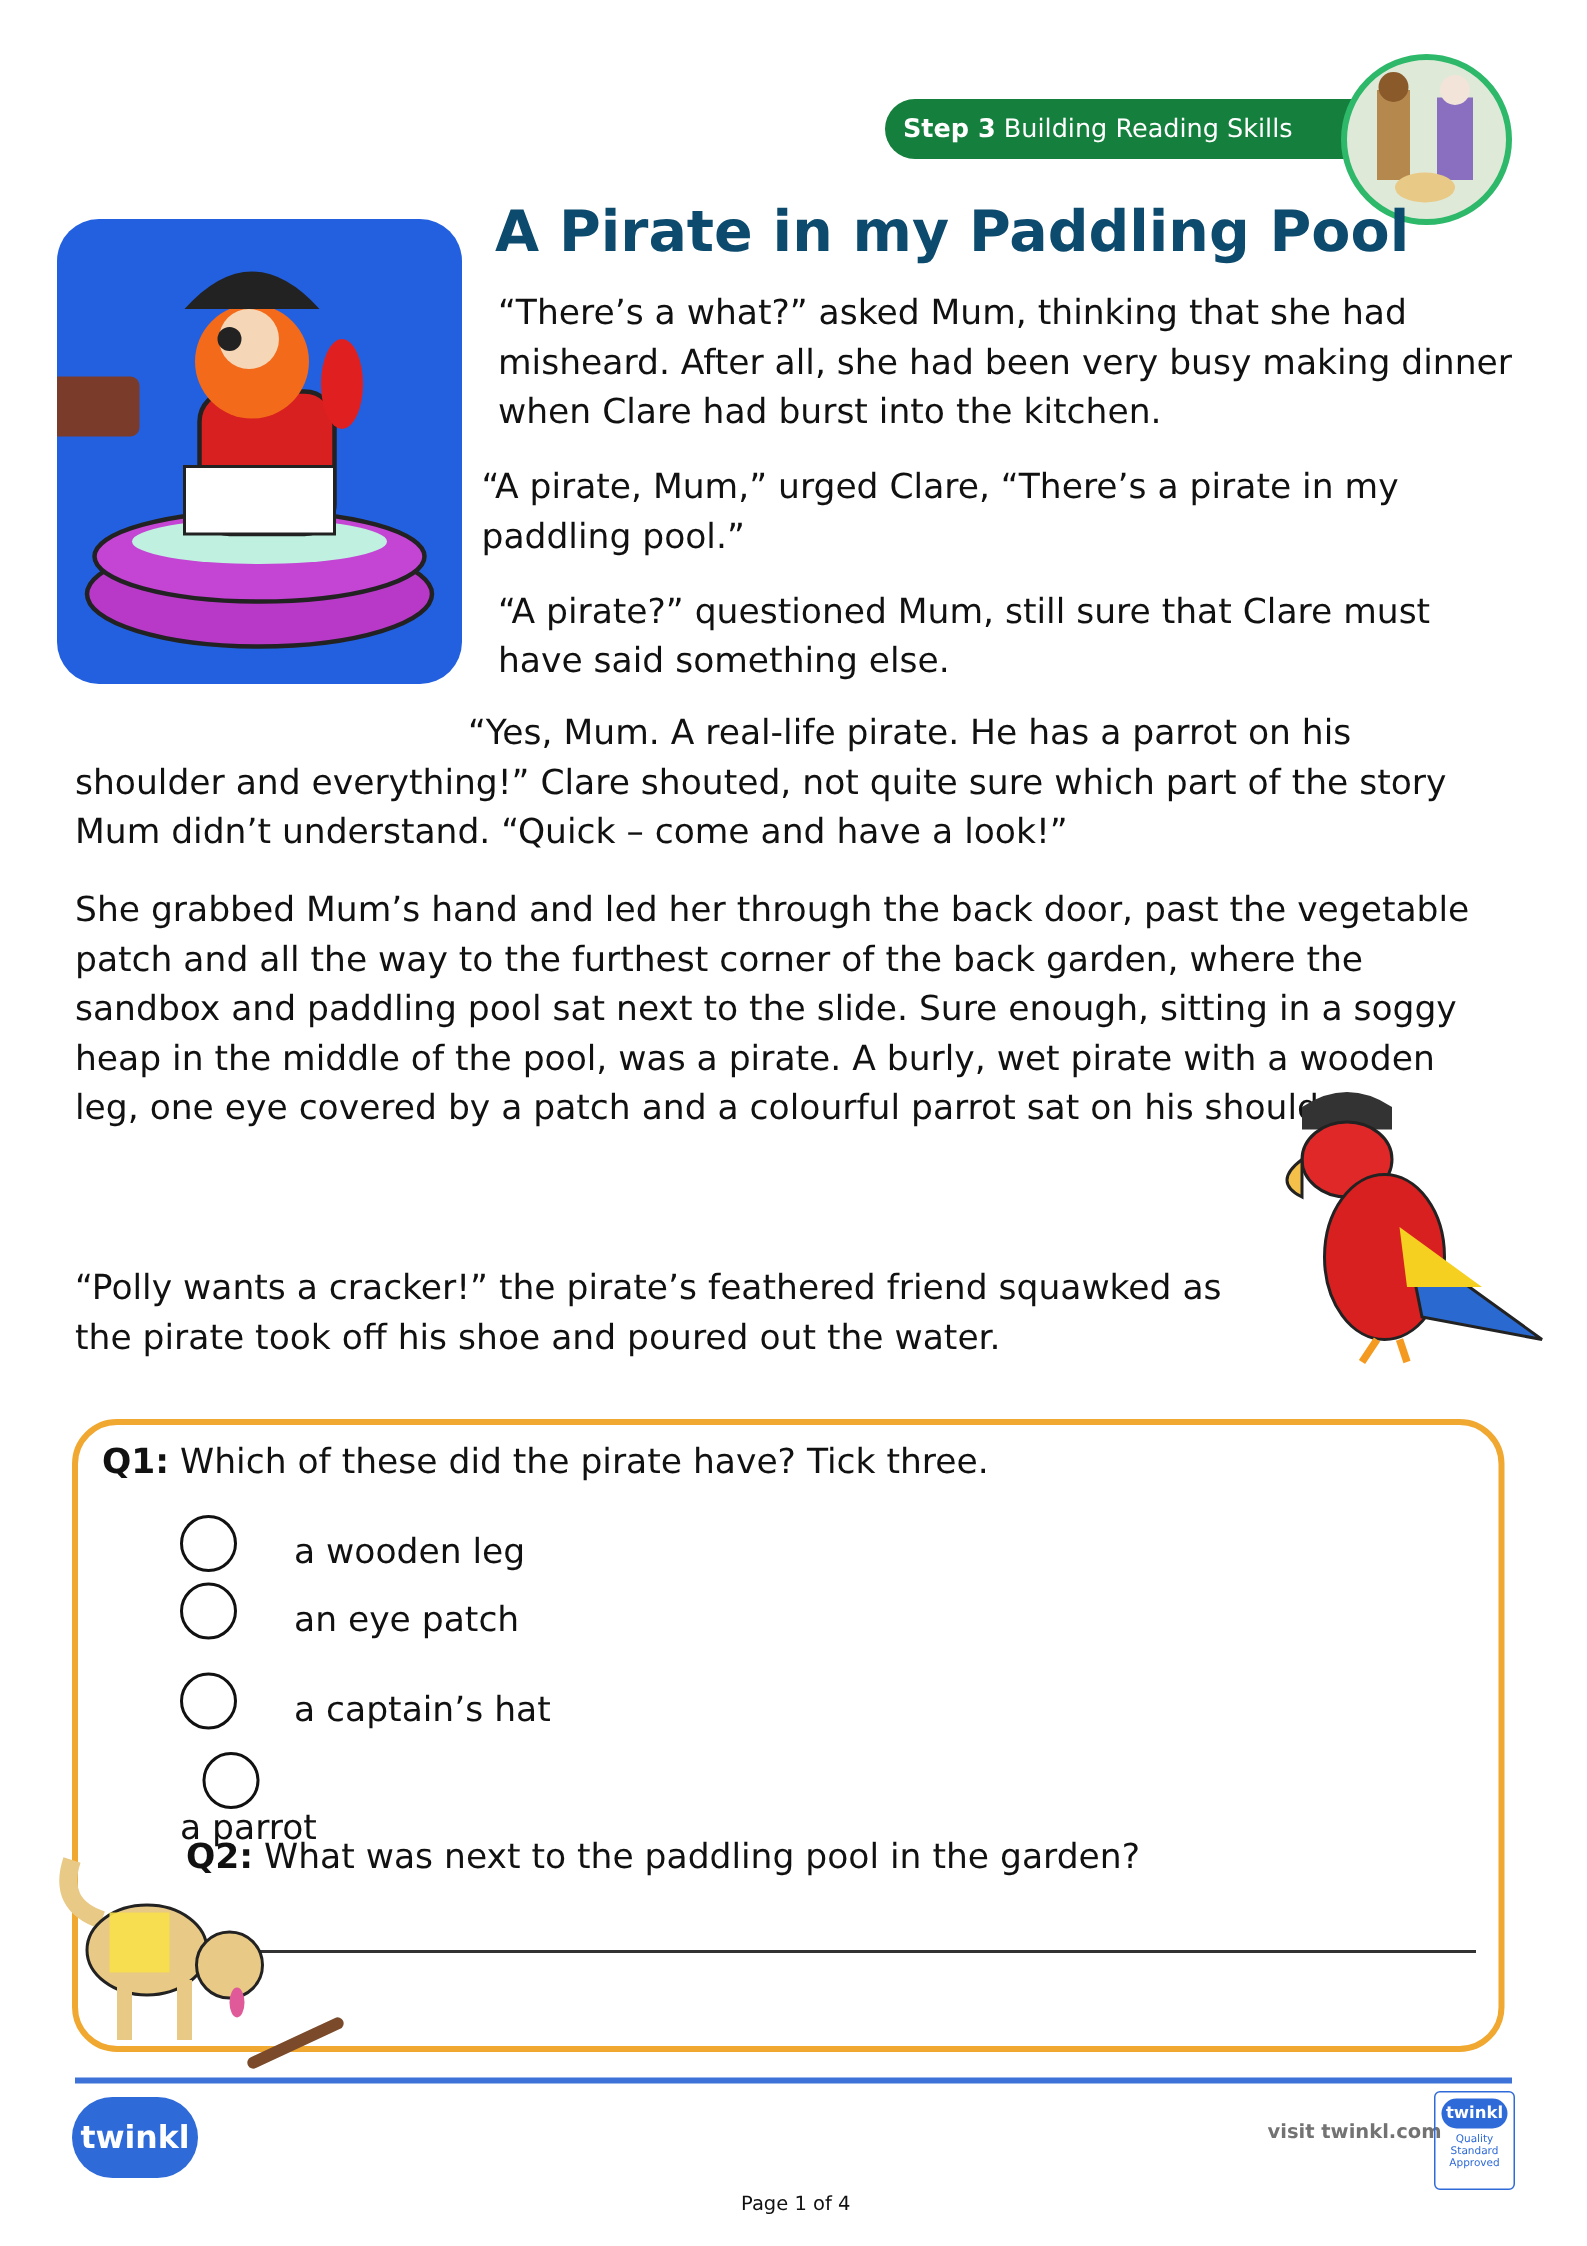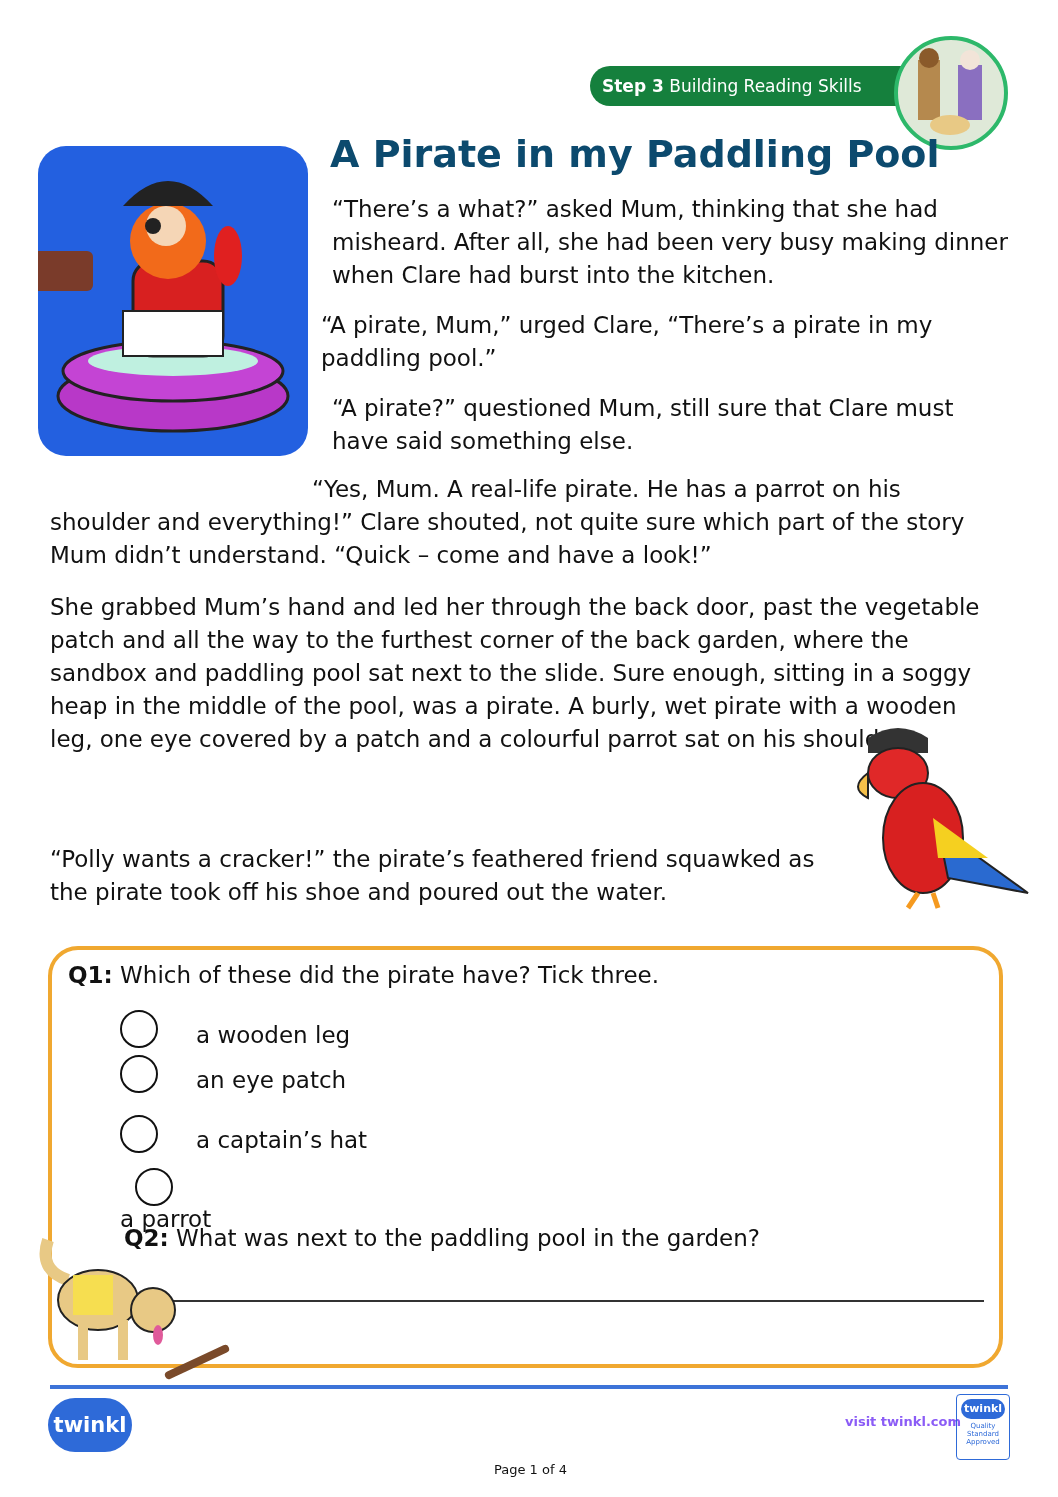--- a/index.html
+++ b/index.html
@@ -19,21 +19,21 @@
   .q1 { position:absolute; left:68px; top:962px; font-size:23px; }
   .q1 b, .q2 b { font-weight:bold; }
   .opt { position:absolute; left:120px; font-size:23px; display:flex; align-items:flex-end; }
   .radio { width:38px; height:38px; border:2.5px solid #111; border-radius:50%; box-sizing:border-box; margin-right:38px; cursor:pointer; }
   .q2 { position:absolute; left:124px; top:1225px; font-size:23px; }
   .answer-line { position:absolute; left:170px; top:1300px; width:814px; height:2px; background:#333; border:none; }
   .footer-rule { position:absolute; left:50px; top:1385px; width:958px; height:4px; background:#3d73d8; }
   .logo { position:absolute; left:48px; top:1398px; width:84px; height:54px; background:#2e6ad8; border-radius:28px;
           color:#fff; font-size:21px; font-weight:bold; text-align:center; line-height:54px; }
   .page-num { position:absolute; left:494px; top:1414px; font-size:13px;margin-top:48px; }
-  .visit { position:absolute; left:845px; top:1414px; font-size:13px; color:#8b5cf6; font-weight:bold; }
+  .visit { position:absolute; left:845px; top:1414px; font-size:13px; color:#737373; font-weight:bold; }
   .qs-badge { position:absolute; left:956px; top:1394px; width:54px; height:66px; border:1px solid #2e6ad8; border-radius:4px;
               font-size:7px; color:#2e6ad8; text-align:center; box-sizing:border-box; padding-top:4px; }
   .qs-badge .cloud { background:#2e6ad8; color:#fff; border-radius:10px; margin:0 4px 3px; font-size:11px; font-weight:bold; line-height:20px; }
   .parrot { position:absolute; left:838px; top:718px; width:200px; height:200px; }
   .dog { position:absolute; left:38px; top:1220px; width:150px; height:150px; }
   .stick { position:absolute; left:162px; top:1358px; width:70px; height:8px; background:#7a4a2a; transform:rotate(-25deg); border-radius:4px; }
 </style>
 </head>
 <body>
 

